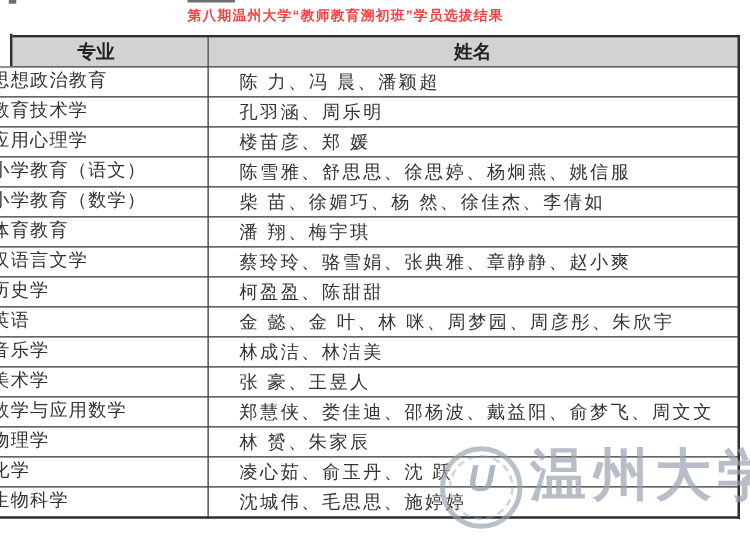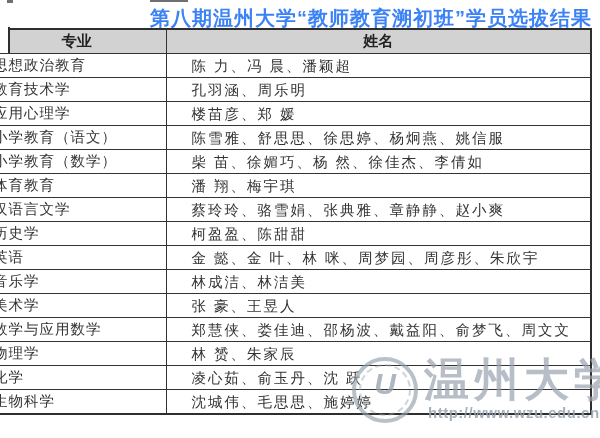--- a/index.html
+++ b/index.html
@@ -7,22 +7,22 @@
     position:relative;
     width:600px;height:438px;
     background:#ffffff;
     overflow:hidden;
     font-family:"Liberation Sans", sans-serif;
     color:#333;
   }
   .top-remnant{position:absolute;background:#6f6f6f;}
   .doc-title{
     position:absolute;left:150px;top:5px;
-    font-size:20px;font-weight:600;letter-spacing:1px;
-    color:#3b82f6;white-space:nowrap;
+    font-size:11px;font-weight:600;letter-spacing:1px;
+    color:#ef4444;white-space:nowrap;
   }
   .table-wrap{position:absolute;left:-14px;top:28px;width:604px;}
   table.sel{
     border-collapse:collapse;
     width:604px;
     table-layout:fixed;
   }
   table.sel th, table.sel td{
     border:1px solid #333;
     font-size:14.5px;
@@ -177,16 +177,15 @@
   </div>
 
   <div class="header-left-clip"></div>
 
   <div class="watermark">
     <div class="wm-seal">
       <div class="wm-seal-inner"></div>
       <div class="wm-seal-letter">U</div>
     </div>
     <div class="wm-text">温州大学</div>
-    <div class="wm-url">http://www.wzu.edu.cn</div>
   </div>
 
 </div>
 
 </body></html>

